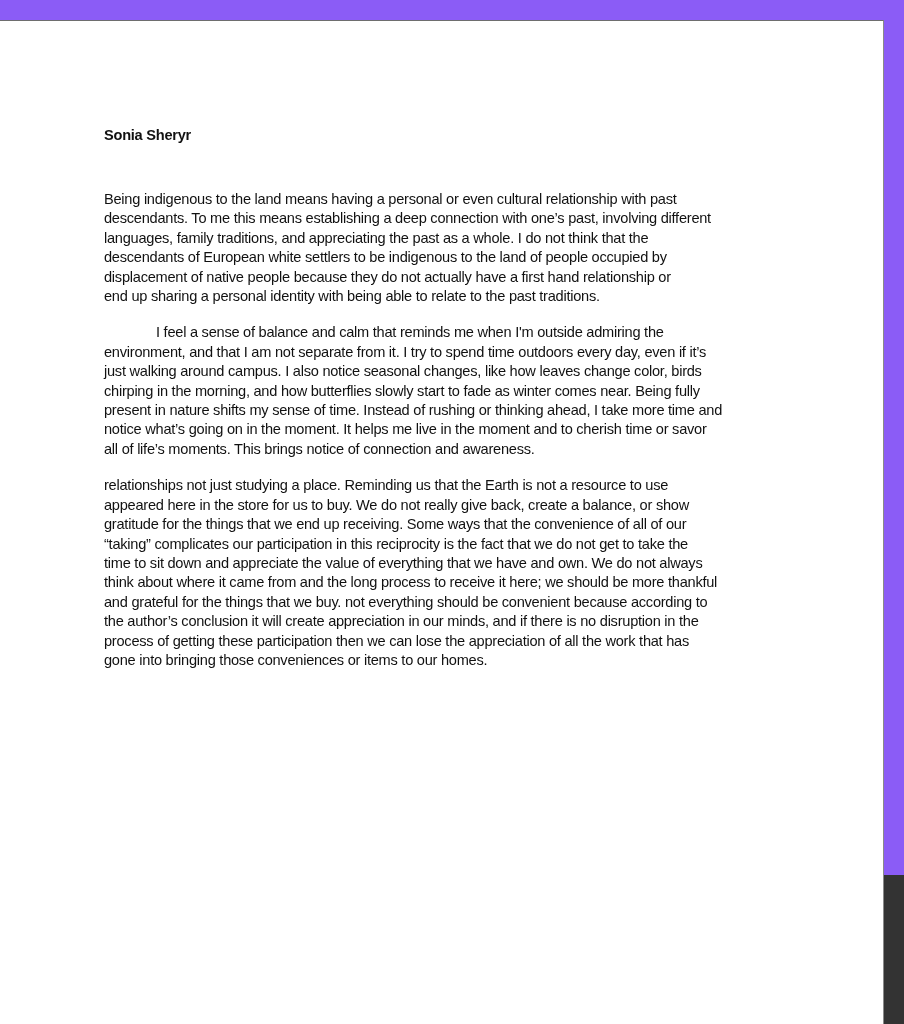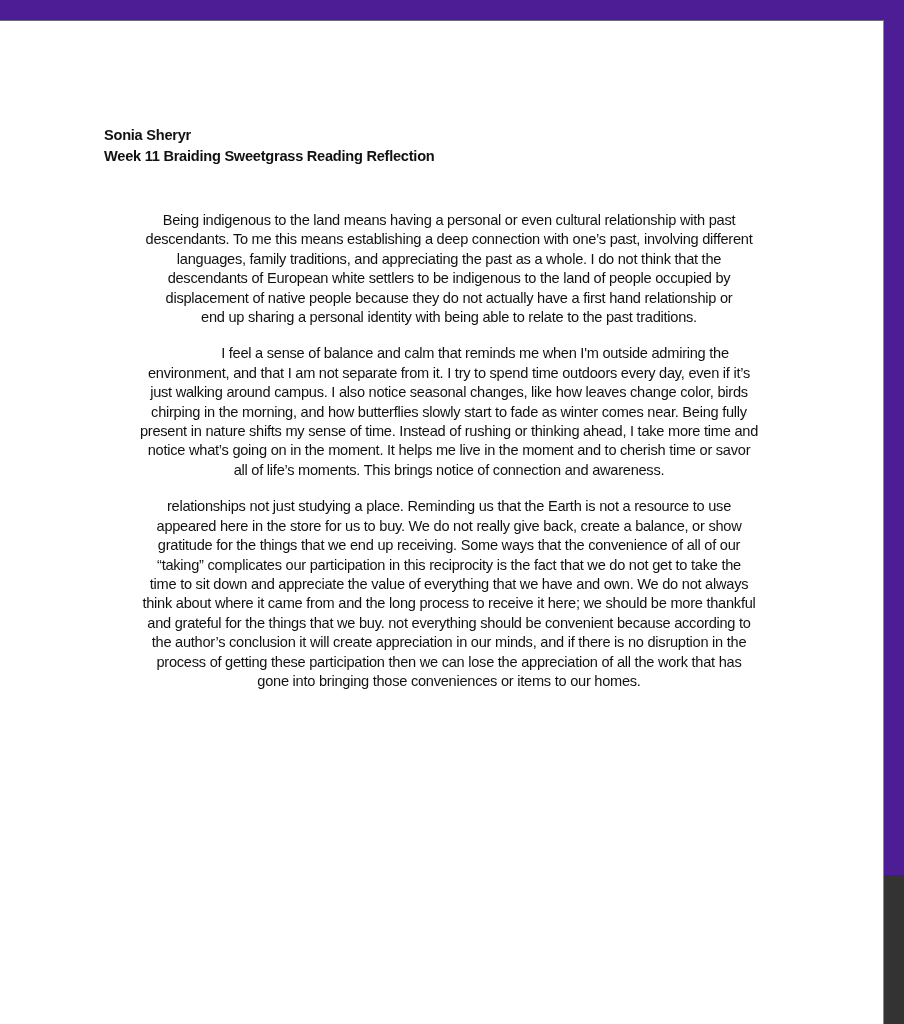--- a/index.html
+++ b/index.html
@@ -7,21 +7,21 @@
       padding: 0;
       width: 904px;
       height: 1024px;
       overflow: hidden;
       background: #333333;
     }
     .viewer {
       position: relative;
       width: 904px;
       height: 875px;
-      background: #4c1d95;
+      background: #8b5cf6;
     }
     .page {
       position: absolute;
       left: 0;
       top: 20px;
       width: 884px;
       height: 1004px;
       background: #ffffff;
       border-top: 1px solid #6e6e6e;
       border-right: 1px solid #8a8a8a;
@@ -46,35 +46,33 @@
     .header-block {
       margin-bottom: 44px;
     }
     .para {
       margin: 0 0 17px 0;
       line-height: 19.4px;
     }
     .line {
       display: block;
       white-space: nowrap;
-      text-align: center;
     }
     .indent {
       padding-left: 52px;
     }
   </style>
 </head>
 <body>
 
 <div class="viewer">
   <div class="page">
     <div class="content">
       <div class="header-block">
         <p class="header-line">Sonia Sheryr</p>
-        <p class="header-line">Week 11 Braiding Sweetgrass Reading Reflection</p>
       </div>
       <div id="body-paragraphs">
           <p class="para">
             <span class="line">Being indigenous to the land means having a personal or even cultural relationship with past</span>
             <span class="line">descendants. To me this means establishing a deep connection with one’s past, involving different</span>
             <span class="line">languages, family traditions, and appreciating the past as a whole. I do not think that the</span>
             <span class="line">descendants of European white settlers to be indigenous to the land of people occupied by</span>
             <span class="line">displacement of native people because they do not actually have a first hand relationship or</span>
             <span class="line">end up sharing a personal identity with being able to relate to the past traditions.</span>
           </p>

